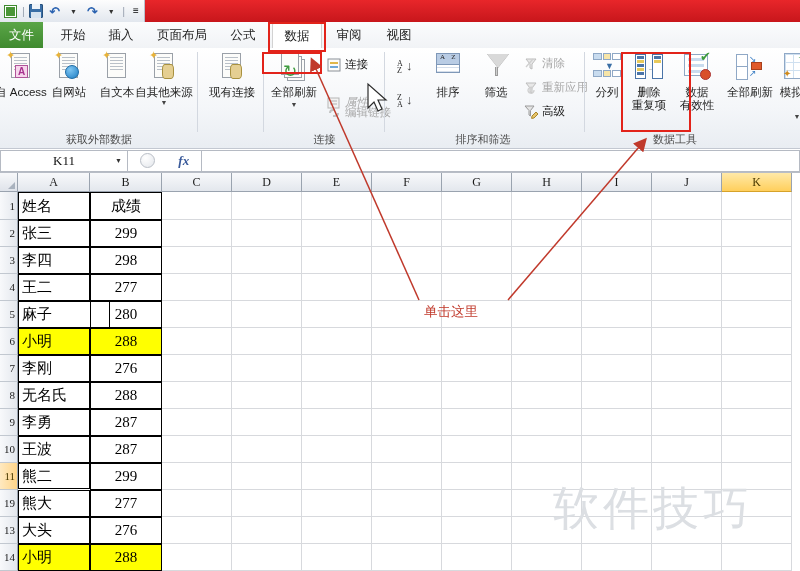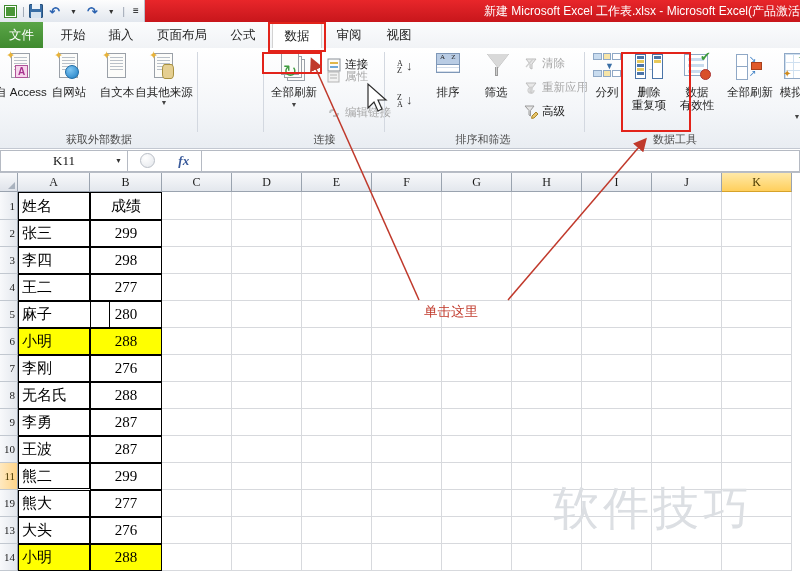--- a/index.html
+++ b/index.html
@@ -249,21 +249,20 @@
             <span class="label"></span>
           </span>
       </span>
       <span class="qat-btn arrow-ico undo-ico">↶</span>
       <span class="qat-btn dd-caret">▼</span>
       <span class="qat-btn arrow-ico redo-ico">↷</span>
       <span class="qat-btn dd-caret">▼</span>
       <span class="sep">|</span>
       <span class="qat-btn" style="font-size:10px;">≡</span>
     </div>
-    <div class="title-text">新建 Microsoft Excel 工作表.xlsx  -  Microsoft Excel(产品激活</div>
   </div>
 
   <div class="tabstrip">
     <div class="tabstrip-bg"></div>
     <div class="tab tab-file" style="left:0;width:43px;">
       <span>文件</span>
     </div>
     <div class="tab" style="left:50px;width:46px;">
       <span>开始</span>
     </div>
@@ -320,20 +319,27 @@
             <span class="cyl"></span>
         </span>
         <span class="lbl">自其他来源</span>
         <span class="ddarrow">▼</span>
       </div>
       <div class="glabel" style="width:198px;">获取外部数据</div>
       <div class="gsep" style="right:-6px;"></div>
     </div>
 
     <div class="rgroup" style="left:198px;width:66px;">
+      <div class="bigbtn" style="left:3px;width:62px;">
+        <span class="ic">
+          <span class="docico"></span>
+            <span class="cyl"></span>
+        </span>
+        <span class="lbl">现有连接</span>
+      </div>
       <div class="gsep"></div>
     </div>
 
     <div class="rgroup" style="left:264px;width:121px;">
       <div class="bigbtn" style="left:1px;width:58px;">
         <span class="ic refresh-ico">
           <span class="stack"></span>
             <span class="circ">↻</span>
         </span>
         <span class="lbl">全部刷新</span>
@@ -342,21 +348,21 @@
       <div class="smbtn" style="left:62px;top:6px;">
         <span class="ic16">
           <svg width="16" height="16" viewBox="0 0 16 16">
               <rect x="2" y="2" width="12" height="12" fill="#fdfdfa" stroke="#8a8f97"></rect>
               <rect x="4" y="5" width="8" height="2" fill="#e0b84a"></rect>
               <rect x="4" y="9" width="8" height="2" fill="#6fa8d8"></rect>
             </svg>
         </span>
         <span>连接</span>
       </div>
-      <div class="smbtn dim" style="left:62px;top:18px;">
+      <div class="smbtn dim" style="left:62px;top:44px;font-style:italic;">
         <span class="ic16">
           <svg width="16" height="16" viewBox="0 0 16 16">
               <rect x="2" y="3" width="11" height="10" fill="#f2f2f2" stroke="#b5b5b5"></rect>
               <path d="M4 6h7M4 9h7" stroke="#c8c8c8" stroke-width="1.4"></path>
             </svg>
         </span>
         <span>属性</span>
       </div>
       <div class="smbtn dim" style="left:62px;top:54px;">
         <span class="ic16">

